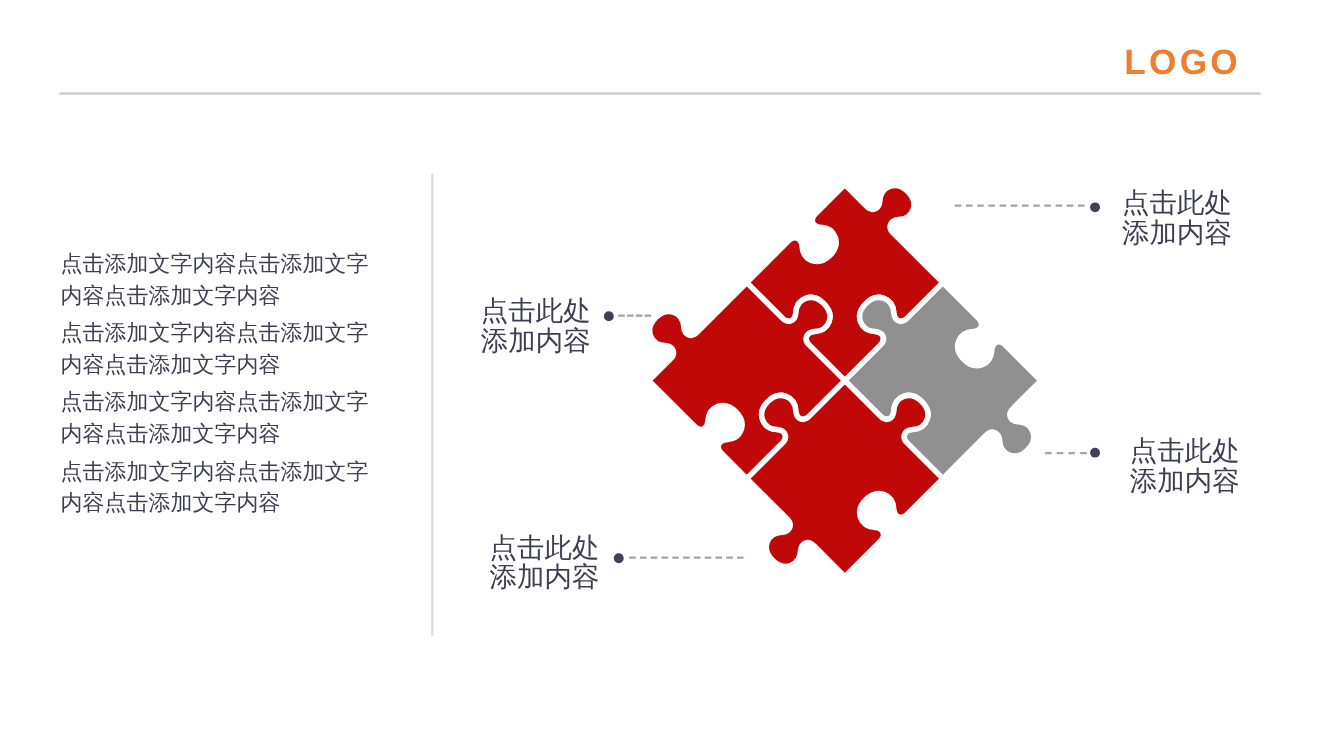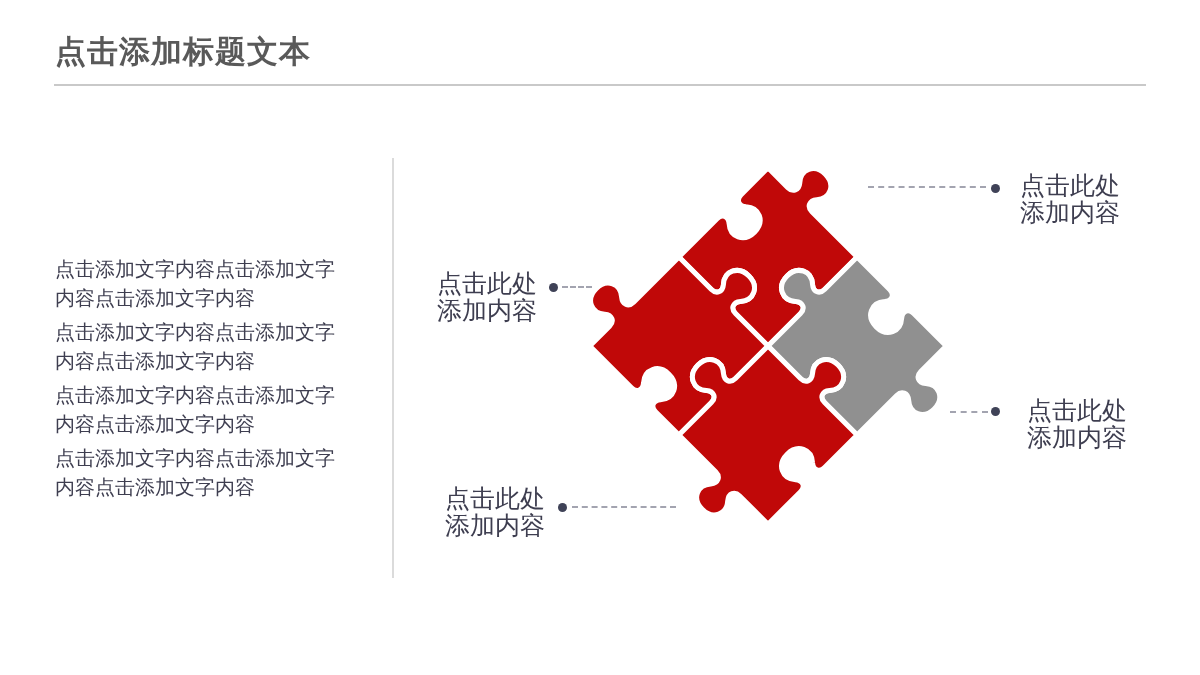--- a/index.html
+++ b/index.html
@@ -5,21 +5,21 @@
   html,body{margin:0;padding:0;background:#ffffff;}
   .slide{position:relative;width:1200px;height:675px;background:#ffffff;overflow:hidden;
          font-family:"Liberation Sans","DejaVu Sans",sans-serif;}
   .title{position:absolute;left:55px;top:31px;font-size:31px;font-weight:bold;
          color:#595959;letter-spacing:1px;}
   .logo{position:absolute;left:1022px;top:40px;font-size:32px;font-weight:800;
         color:#EE7F2F;letter-spacing:3px;line-height:1;}
   .hrule{position:absolute;left:54px;top:84px;width:1092px;height:0;
          border-top:2px solid #C9C9C9;}
   .vrule{position:absolute;left:392px;top:158px;width:2px;height:420px;background:#DBDBDB;}
-  .body{position:absolute;left:55px;top:255px;width:292px;font-size:20px;line-height:29px;
+  .body{position:absolute;left:55px;top:226px;width:292px;font-size:20px;line-height:29px;
         color:#3E3E50;}
   .body p{margin:0 0 5px 0;}
   .callout{position:absolute;font-size:25px;line-height:27px;color:#3E3E50;white-space:nowrap;}
   .c1{left:1020px;top:172px;}
   .c2{left:1027px;top:397px;}
   .c3{left:437px;top:270px;}
   .c4{left:445px;top:485px;}
   .dash{position:absolute;height:0;border-top:2px dashed #A3A4B0;}
   .d1{left:868px;top:186px;width:118px;}
   .d2{left:950px;top:411px;width:38px;}
@@ -30,21 +30,21 @@
   .p2{left:991px;top:407px;}
   .p3{left:549px;top:283px;}
   .p4{left:558px;top:503px;}
   #puzzle{position:absolute;left:530px;top:105px;width:490px;height:490px;}
 </style>
 </head>
 <body>
 
 <div class="slide">
 
-  <div class="title">点击添加标题文本</div>
+  <div class="logo">LOGO</div>
   <div class="hrule"></div>
   <div class="vrule"></div>
 
   <div class="body">
     <p>点击添加文字内容点击添加文字内容点击添加文字内容</p>
     <p>点击添加文字内容点击添加文字内容点击添加文字内容</p>
     <p>点击添加文字内容点击添加文字内容点击添加文字内容</p>
     <p>点击添加文字内容点击添加文字内容点击添加文字内容</p>
   </div>
 

